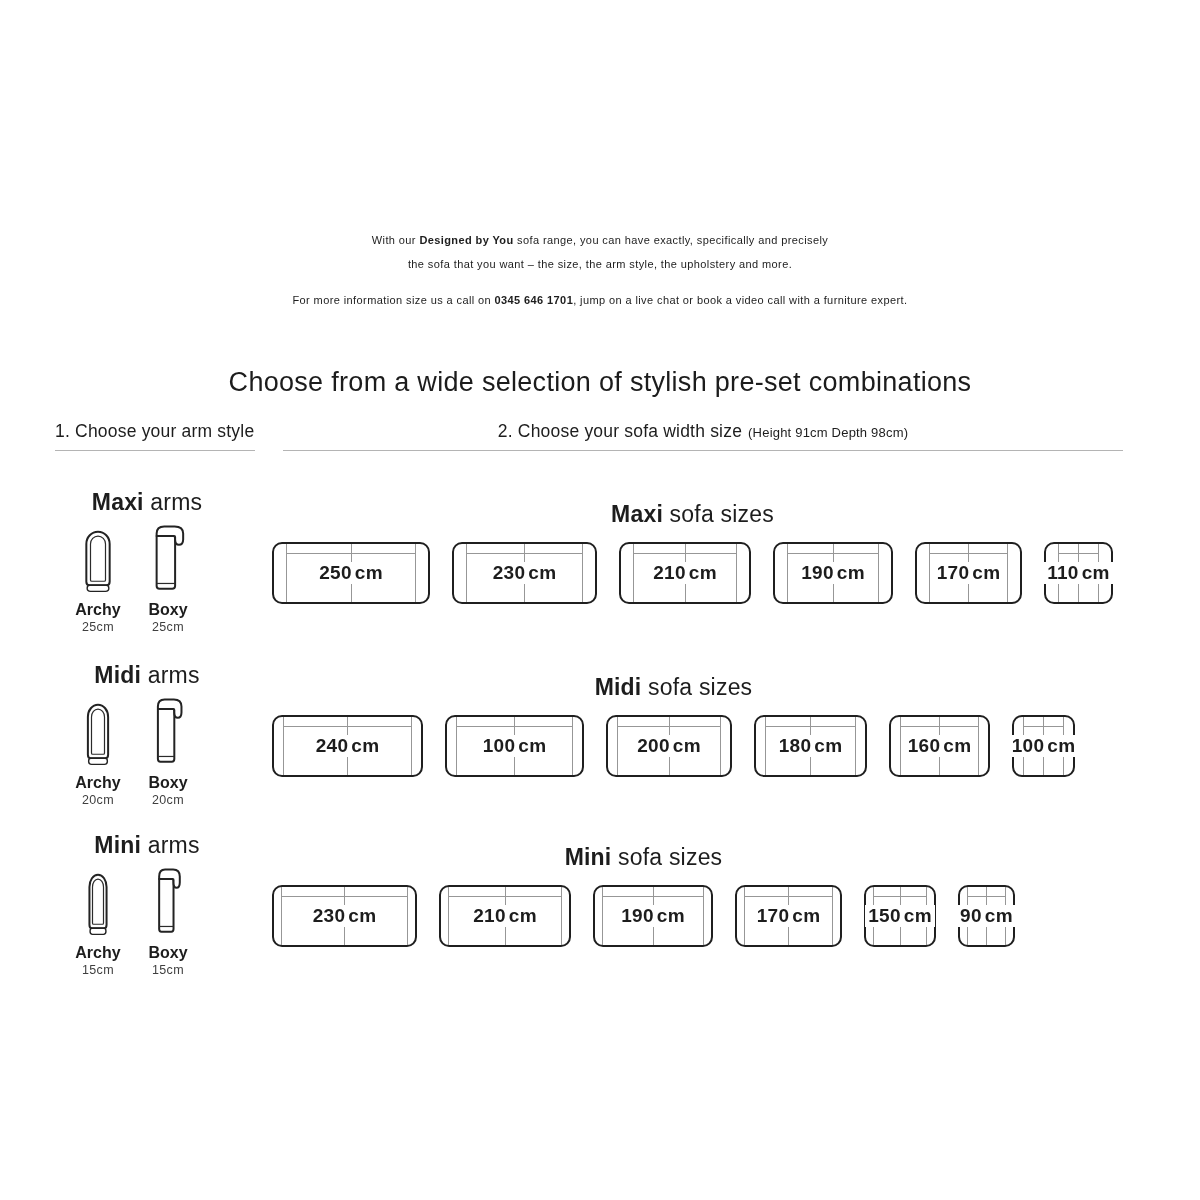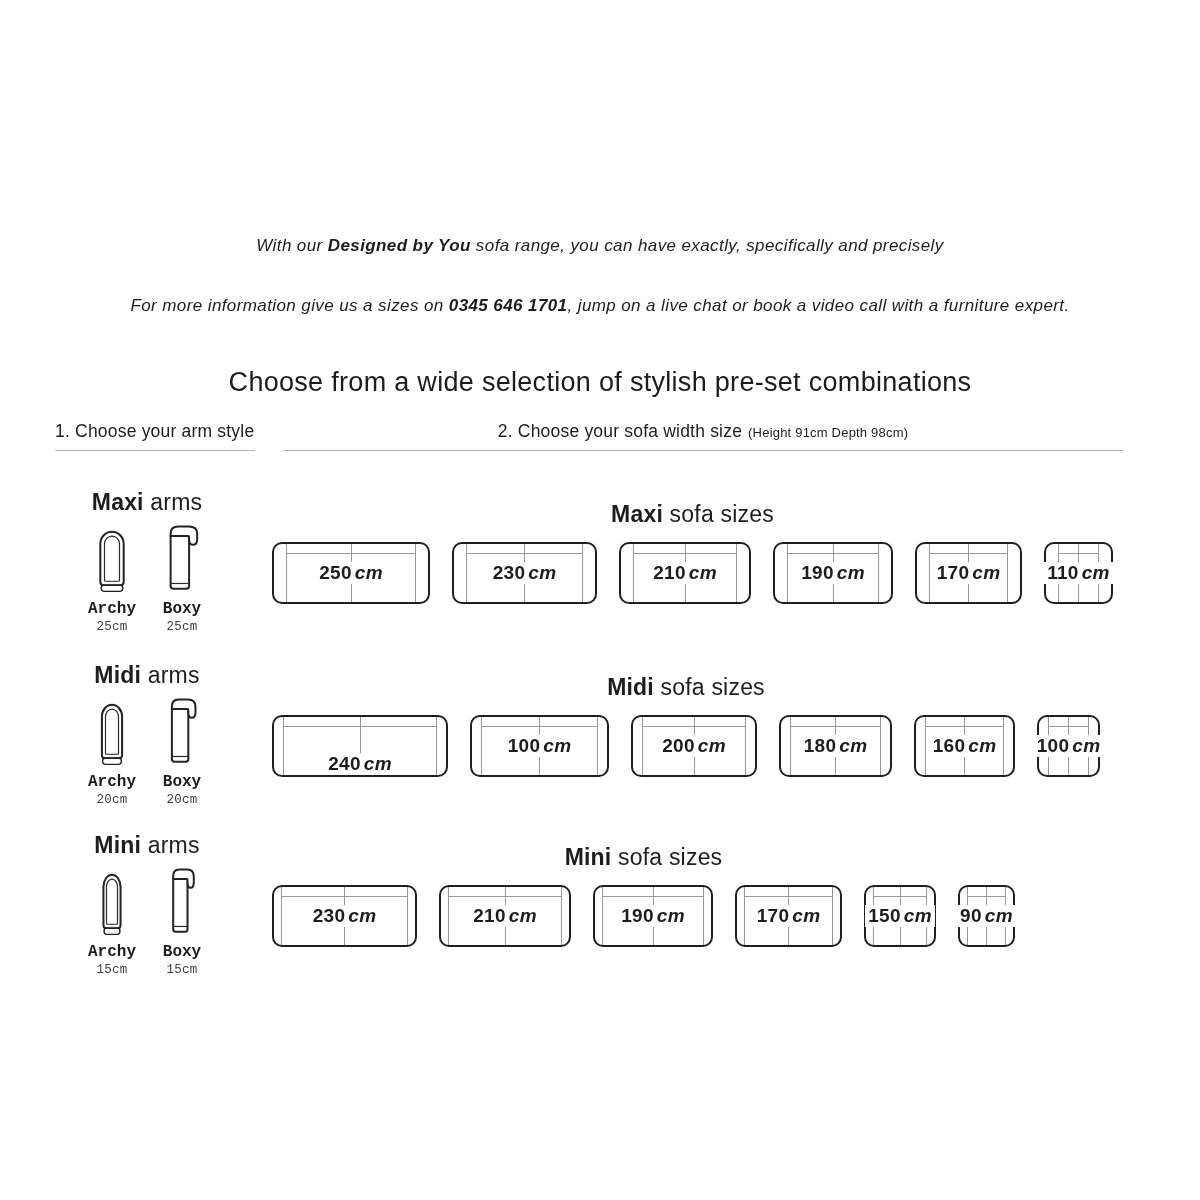--- a/index.html
+++ b/index.html
@@ -3,21 +3,21 @@
 <meta charset="utf-8">
 <style>
   html,body{margin:0;padding:0;}
   body{
     width:1200px;height:1200px;background:#ffffff;
     font-family:"Liberation Sans", sans-serif;color:#1d1d1d;
     position:relative;overflow:hidden;
   }
   .abs{position:absolute;}
   
-  .intro{left:0;right:0;text-align:center;font-size:17px;line-height:24px;letter-spacing:.4px;font-style:italic;}
+  .intro{left:0;right:0;text-align:center;font-size:11px;line-height:24px;letter-spacing:.4px;}
   .intro b{font-weight:700;}
   #intro1{top:217px;}
   #intro2{top:277px;}
   
   #main-heading{
     top:349px;left:0;right:0;text-align:center;
     font-size:27px;font-weight:400;letter-spacing:.3px;color:#1c1c1c;
   }
   
   .col-header{font-size:17.5px;letter-spacing:.2px;white-space:nowrap;}
@@ -25,51 +25,51 @@
   #col2-header{left:283px;width:840px;top:421px;text-align:center;}
   #col2-header .note{font-size:13px;margin-left:6px;}
   .rule{height:1px;background:#b4b4b4;}
   #col1-rule{left:55px;top:450px;width:200px;}
   #col2-rule{left:283px;top:450px;width:840px;}
   
   .row{position:absolute;left:0;width:1200px;height:170px;}
   .group-title{margin:0;font-weight:400;font-size:23px;line-height:28px;letter-spacing:.2px;text-align:center;white-space:nowrap;}
   .group-title b{font-weight:700;}
   .arms-group{position:absolute;left:63px;top:0;width:168px;}
-  .arm-cols{display:flex;justify-content:center;margin-top:6px;font-family:Liberation Mono, monospace;}
+  .arm-cols{display:flex;margin-top:6px;}
   .arm-col{width:70px;display:flex;flex-direction:column;align-items:center;}
   .arm-icon-wrap{height:72px;display:flex;align-items:flex-end;justify-content:center;}
   .arm-name{font-weight:700;font-size:16px;margin-top:7px;line-height:17px;}
   .arm-size{font-size:12.5px;color:#3f3f3f;margin-top:2px;letter-spacing:.3px;}
   .sizes-group{position:absolute;left:272px;top:12px;}
   .boxes{display:flex;gap:22px;margin-top:14px;align-items:center;}
   .sofa-box{
     position:relative;box-sizing:border-box;height:62px;flex:0 0 auto;
     border:2px solid #1f1f1f;border-radius:10px;background:#fff;
     display:flex;align-items:center;justify-content:center;
   }
   .ln{position:absolute;background:#979797;}
   .ln-l{left:var(--inset);top:0;bottom:0;width:1px;}
   .ln-r{right:var(--inset);top:0;bottom:0;width:1px;}
   .ln-c{left:50%;top:0;bottom:0;width:1px;margin-left:-.5px;}
   .ln-b{left:var(--inset);right:var(--inset);top:9px;height:1px;}
   .size-label{
     position:relative;z-index:2;background:#fff;padding:0 3px;white-space:nowrap;
     font-size:19px;font-weight:700;letter-spacing:.3px;
   }
-  .sz-unit{margin-left:3px;font-style:italic;}
+  .sz-unit{margin-left:3px;}
   svg .s2{fill:#fff;stroke:#232323;stroke-width:2;vector-effect:non-scaling-stroke;stroke-linejoin:round;}
   svg .s1{fill:none;stroke:#2b2b2b;stroke-width:1.2;vector-effect:non-scaling-stroke;stroke-linejoin:round;}
 </style>
 </head>
 <body>
 
-<p id="intro1" class="abs intro"><span>With our </span><b>Designed by You</b><span> sofa range, you can have exactly, specifically and precisely</span><br></p>
-
-<p id="intro2" class="abs intro"><span>For more information give us a sizes on </span><b>0345 646 1701</b><span>, jump on a live chat or book a video call with a furniture expert.</span></p>
+<p id="intro1" class="abs intro"><span>With our </span><b>Designed by You</b><span> sofa range, you can have exactly, specifically and precisely</span><br><span>the sofa that you want – the size, the arm style, the upholstery and more.</span></p>
+
+<p id="intro2" class="abs intro"><span>For more information size us a call on </span><b>0345 646 1701</b><span>, jump on a live chat or book a video call with a furniture expert.</span></p>
 
 <h1 id="main-heading" class="abs">Choose from a wide selection of stylish pre-set combinations</h1>
 
 <div id="col1-header" class="abs col-header">1. Choose your arm style</div>
 <div id="col2-header" class="abs col-header"><span>2. Choose your sofa width size</span><span class="note">(Height 91cm Depth 98cm)</span></div>
 <div id="col1-rule" class="abs rule"></div>
 <div id="col2-rule" class="abs rule"></div>
 
 <div id="rows">
   <section class="row" style="top: 488px;">
@@ -180,21 +180,21 @@
   </svg>
             </div>
     <div class="arm-name">Boxy</div>
     <div class="arm-size">20cm</div>
   </div>
 </div>
     </div>
     <div class="sizes-group">
       <h3 class="group-title"><b class="t-bold">Midi</b><span class="t-rest"> sofa sizes</span></h3>
       <div class="boxes">
-  <div class="sofa-box" style="width: 176px; align-items: flex-end; --inset: 9px;">
+  <div class="sofa-box" style="width: 151px; --inset: 9px;">
     <i class="ln ln-l"></i>
     <i class="ln ln-r"></i>
     <i class="ln ln-c"></i>
     <i class="ln ln-b"></i>
     <span class="size-label"><b class="sz-val">240</b><b class="sz-unit">cm</b></span>
   </div>
 
   <div class="sofa-box" style="width: 139px; --inset: 9px;">
     <i class="ln ln-l"></i>
     <i class="ln ln-r"></i>

